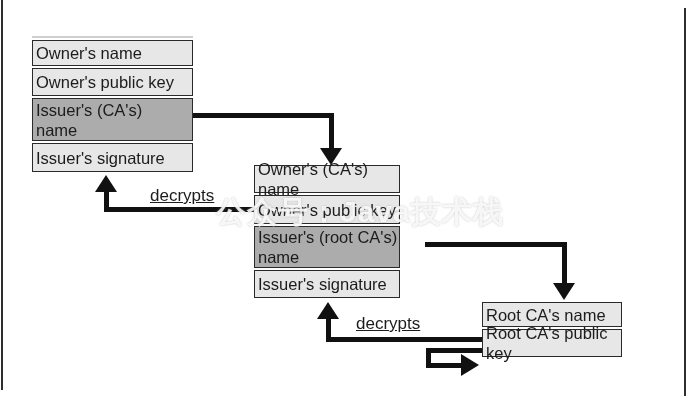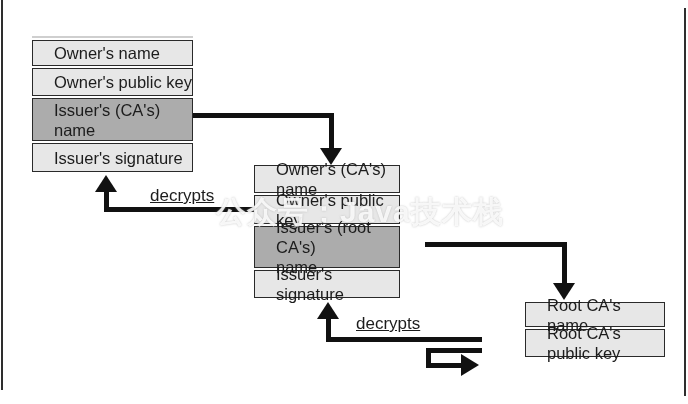--- a/index.html
+++ b/index.html
@@ -11,36 +11,36 @@
   
   .vline{position:absolute;width:2px;background:#2e2e2e;z-index:1;}
   #frame-left{left:1px;top:0;height:390px;}
   #frame-right{left:684px;top:8px;height:388px;}
   .hl-line{position:absolute;left:32px;top:36px;width:161px;height:2px;background:#cfcfcf;z-index:1;}
 
   
   .cert{position:absolute;z-index:3;}
   .cell{
     box-sizing:border-box;border:1px solid #2a2a2a;background:#e7e7e7;
-    display:flex;align-items:center;padding-left:21px;margin-bottom:2px;
+    display:flex;align-items:center;padding-left:3px;margin-bottom:2px;
     font-size:16.5px;line-height:20px;color:#1c1c1c;
   }
   .cell.dark{background:#acacac;}
   .cell span{white-space:pre-line;}
   #cert1{left:32px;top:40px;width:161px;}
   #cert1 .cell:nth-child(1){height:26px}
   #cert1 .cell:nth-child(2){height:28px}
   #cert1 .cell:nth-child(3){height:43px}
   #cert1 .cell:nth-child(4){height:29px}
   #cert2{left:254px;top:165px;width:146px;}
   #cert2 .cell:nth-child(1){height:28px}
   #cert2 .cell:nth-child(2){height:29px}
   #cert2 .cell:nth-child(3){height:42px}
   #cert2 .cell:nth-child(4){height:28px}
-  #cert3{left:482px;top:302px;width:140px;margin-left:43px;}
+  #cert3{left:482px;top:302px;width:140px;}
   #cert3 .cell:nth-child(1){height:25px}
   #cert3 .cell:nth-child(2){height:28px}
   #cert3 .cell:nth-child(3){height:28px}
 
   
   .seg{position:absolute;background:#111;z-index:4;}
   .head{position:absolute;width:0;height:0;z-index:4;}
   .head.down{border-left:11px solid transparent;border-right:11px solid transparent;border-top:17px solid #111;}
   .head.up{border-left:11px solid transparent;border-right:11px solid transparent;border-bottom:17px solid #111;}
   .head.right{border-top:11px solid transparent;border-bottom:11px solid transparent;border-left:18px solid #111;}

